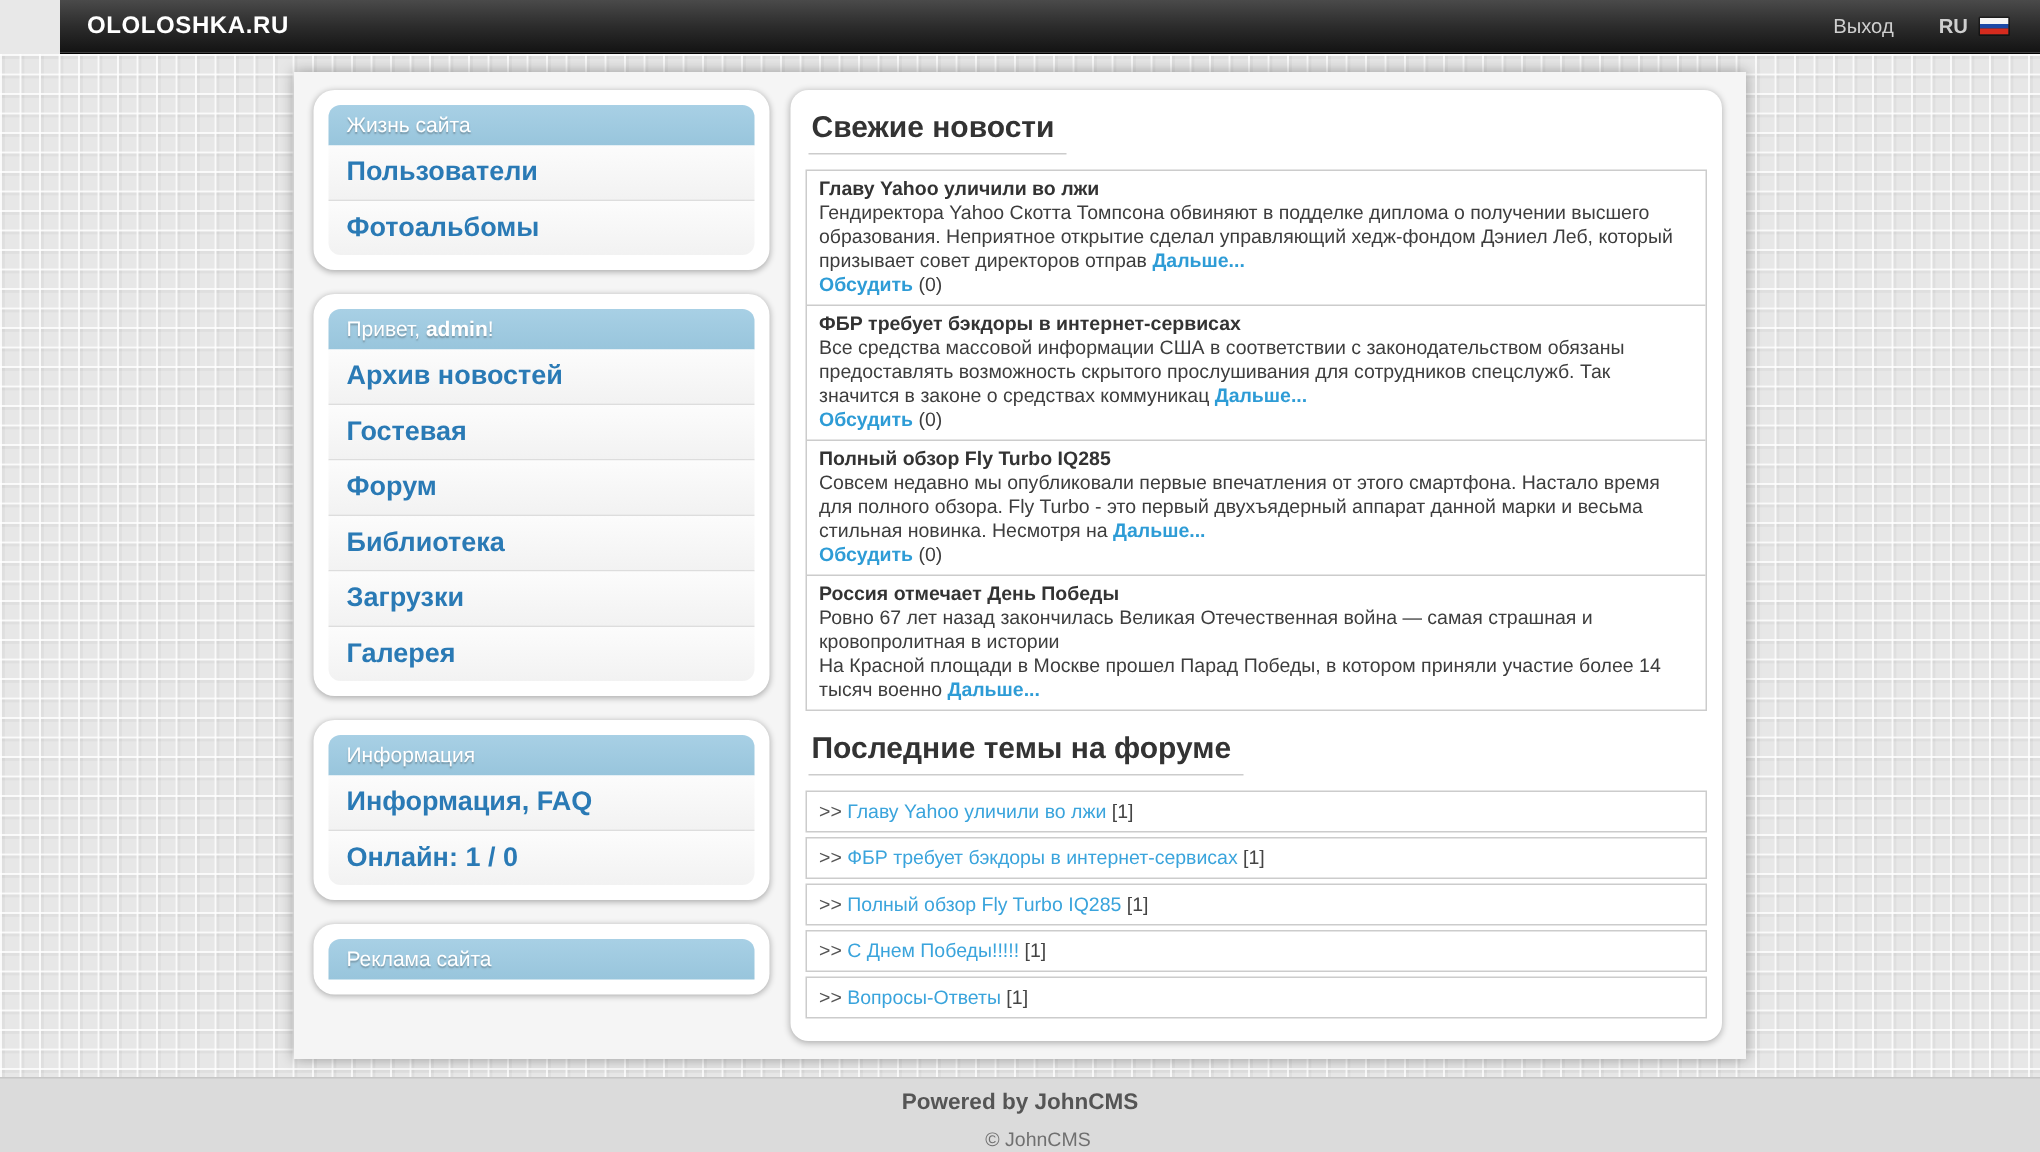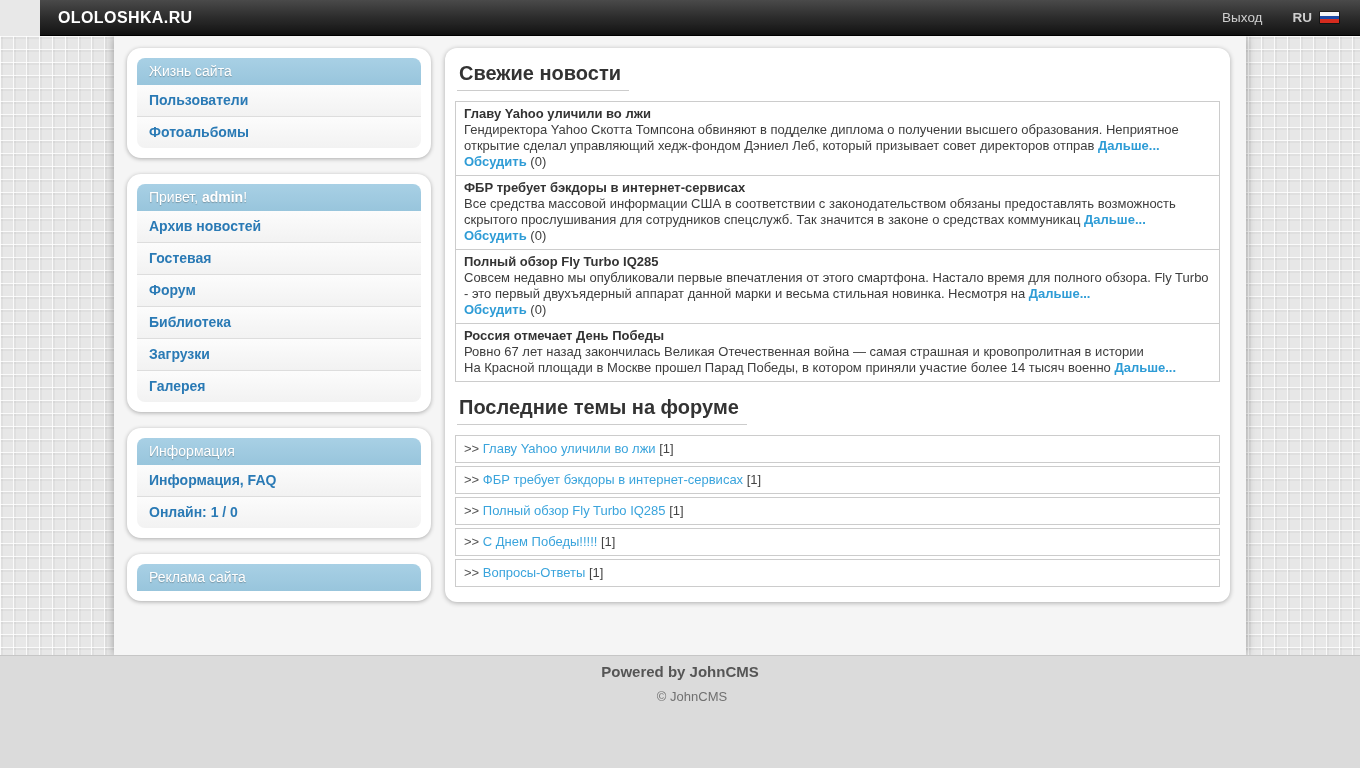--- a/index.html
+++ b/index.html
@@ -36,21 +36,21 @@
     flex:1 1 auto;
     background-color:#e7e7e7;
     background-image:
       linear-gradient(180deg, rgba(255,255,255,.85) 1px, transparent 1px),
       linear-gradient(90deg,  rgba(255,255,255,.85) 1px, transparent 1px),
       linear-gradient(180deg, rgba(0,0,0,.035) 3px, transparent 3px),
       linear-gradient(90deg,  rgba(0,0,0,.035) 3px, transparent 3px);
     background-size:13px 13px;
   }
   .wrapper {
-    width:1132px; min-height:619px; margin:0 auto;
+    width:968px; min-height:619px; margin:12px auto;
     background:#f5f5f5;
     box-shadow:0 0 9px rgba(0,0,0,.35);
     display:flex; align-items:flex-start; gap:14px;
     padding:12px 16px 12px 13px;
   }
 
   
   .sidebar { flex:0 0 304px; }
   .side-block {
     background:#fff; border-radius:14px;
@@ -58,21 +58,21 @@
     padding:10px; margin-bottom:16px;
   }
   .side-head {
     background:linear-gradient(180deg,#a8d0e5,#98c5dc);
     color:#fff; font-size:14px;
     text-shadow:0 1px 1px rgba(90,110,120,.55);
     padding:5px 12px 6px; border-radius:8px 8px 0 0;
   }
   .side-head .bold { font-weight:bold; }
   .side-item {
-    display:block; color:#2a7ab5; font-weight:bold; font-size:14px;
+    display:block; color:#2a7ab5; font-weight:bold; font-size:18px;
     padding:7px 12px 8px;
     background:linear-gradient(180deg,#fcfcfc,#f2f2f2);
     border-bottom:1px solid #ddd;
   }
   .side-item:last-child { border-bottom:none; border-radius:0 0 8px 8px; }
 
   
   .content {
     flex:1 1 auto;
     background:#fff; border-radius:12px;

